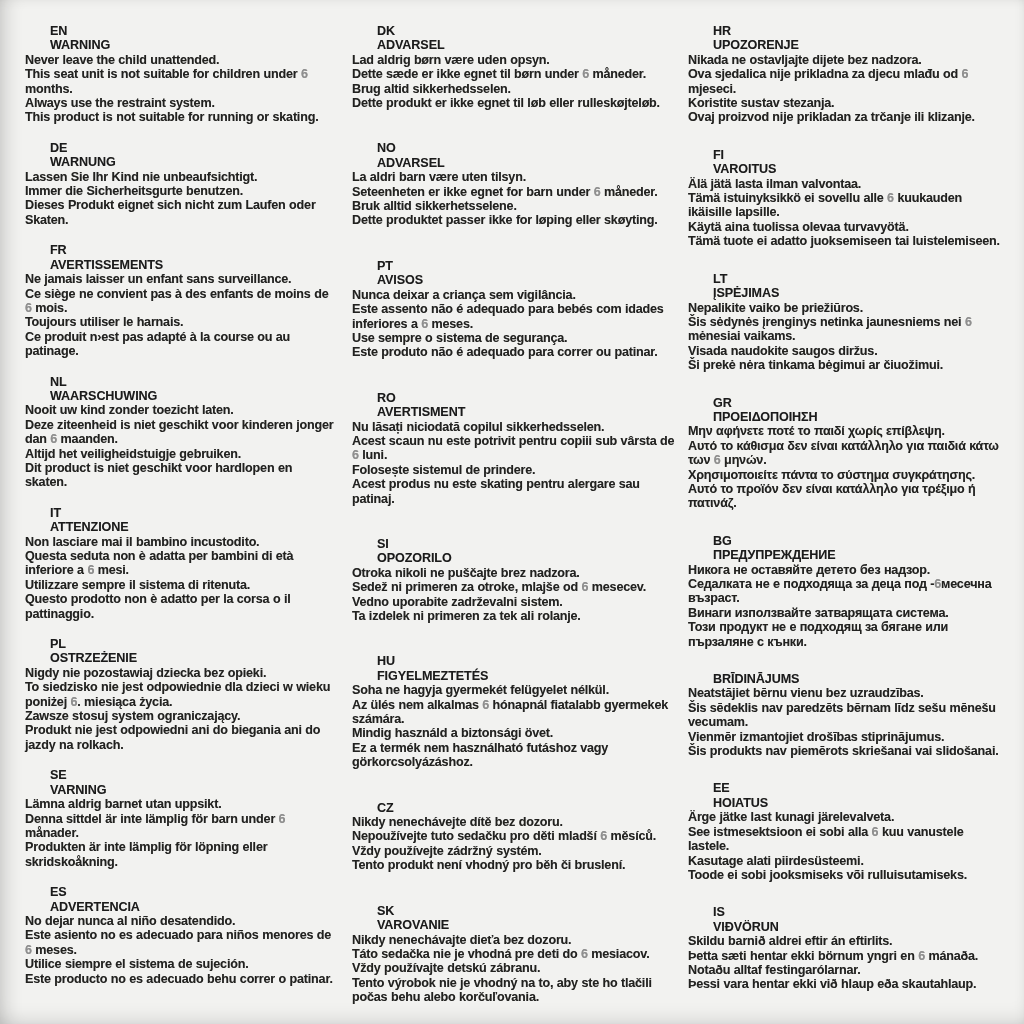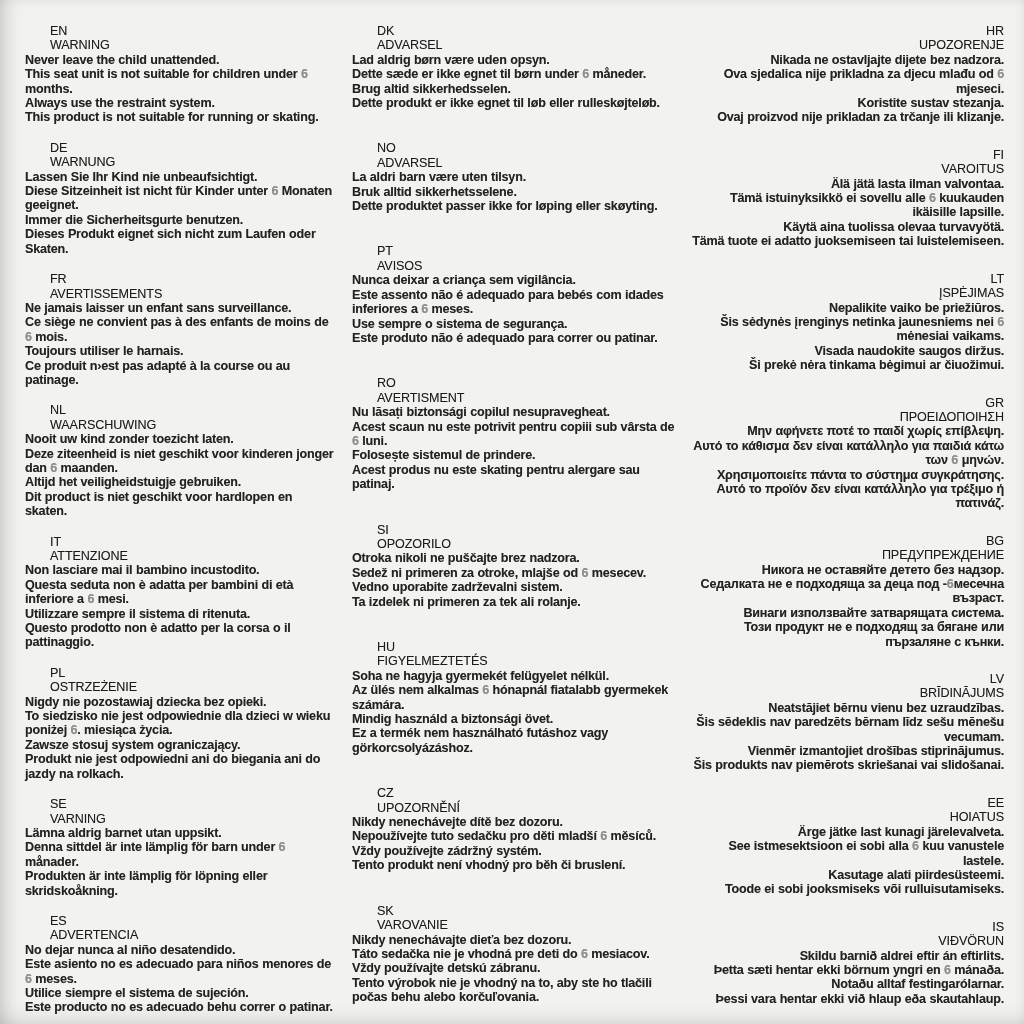--- a/index.html
+++ b/index.html
@@ -29,27 +29,27 @@
     width: 100%;
     height: 100%;
   }
   .col { min-width: 0; }
   .col-1 { padding-right: 15px; }
   .col-2 { padding-right: 6px; }
   .col-3 { padding-right: 0; }
 
   .lang-section { margin: 0 0 16px 0; }
   .col-2 .lang-section { margin-bottom: 31px; }
-  .col-3 .lang-section { margin-bottom: 23px; text-align: right; }
+  .col-3 .lang-section { margin-bottom: 23px; }
 
   .lang-code, .lang-heading {
     margin: 0;
     font-size: 12.6px;
     line-height: 14.4px;
-    font-weight: 400;
+    font-weight: 700;
     color: #1b1b1b;
     letter-spacing: -0.1px;
     padding-left: 25px;
   }
   .lang-lines { margin: 0; font-weight: bold; }
   .warn-line {
     margin: 0;
     font-size: 12.6px;
     line-height: 14.4px;
     color: #222220;
@@ -75,21 +75,20 @@
             <p class="warn-line">Always use the restraint system.</p>
             <p class="warn-line">This product is not suitable for running or skating.</p>
           </div>
   </section>
 
   <section class="lang-section">
     <h2 class="lang-code">DE</h2>
     <h3 class="lang-heading">WARNUNG</h3>
     <div class="lang-lines">
             <p class="warn-line">Lassen Sie Ihr Kind nie unbeaufsichtigt.</p>
-            <p class="warn-line">Diese Sitzeinheit ist nicht für Kinder unter <span class="num">6</span> Monaten geeignet.</p>
             <p class="warn-line">Immer die Sicherheitsgurte benutzen.</p>
             <p class="warn-line">Dieses Produkt eignet sich nicht zum Laufen oder Skaten.</p>
           </div>
   </section>
 
   <section class="lang-section">
     <h2 class="lang-code">FR</h2>
     <h3 class="lang-heading">AVERTISSEMENTS</h3>
     <div class="lang-lines">
             <p class="warn-line">Ne jamais laisser un enfant sans surveillance.</p>
@@ -163,41 +162,42 @@
             <p class="warn-line">Brug altid sikkerhedsselen.</p>
             <p class="warn-line">Dette produkt er ikke egnet til løb eller rulleskøjteløb.</p>
           </div>
   </section>
 
   <section class="lang-section">
     <h2 class="lang-code">NO</h2>
     <h3 class="lang-heading">ADVARSEL</h3>
     <div class="lang-lines">
             <p class="warn-line">La aldri barn være uten tilsyn.</p>
+            <p class="warn-line">Seteenheten er ikke egnet for barn under <span class="num">6</span> måneder.</p>
             <p class="warn-line">Bruk alltid sikkerhetsselene.</p>
             <p class="warn-line">Dette produktet passer ikke for løping eller skøyting.</p>
           </div>
   </section>
 
   <section class="lang-section">
     <h2 class="lang-code">PT</h2>
     <h3 class="lang-heading">AVISOS</h3>
     <div class="lang-lines">
             <p class="warn-line">Nunca deixar a criança sem vigilância.</p>
             <p class="warn-line">Este assento não é adequado para bebés com idades inferiores a <span class="num">6</span> meses.</p>
             <p class="warn-line">Use sempre o sistema de segurança.</p>
             <p class="warn-line">Este produto não é adequado para correr ou patinar.</p>
           </div>
   </section>
 
   <section class="lang-section">
     <h2 class="lang-code">RO</h2>
     <h3 class="lang-heading">AVERTISMENT</h3>
     <div class="lang-lines">
-            <p class="warn-line">Nu lăsați biztonsági copilul nesupravegheat.</p>
+            <p class="warn-line">Nu lăsați niciodată copilul sikkerhedsselen.</p>
             <p class="warn-line">Acest scaun nu este potrivit pentru copiii sub vârsta de <span class="num">6</span> luni.</p>
             <p class="warn-line">Folosește sistemul de prindere.</p>
             <p class="warn-line">Acest produs nu este skating pentru alergare sau patinaj.</p>
           </div>
   </section>
 
   <section class="lang-section">
     <h2 class="lang-code">SI</h2>
     <h3 class="lang-heading">OPOZORILO</h3>
     <div class="lang-lines">
@@ -214,21 +214,20 @@
     <div class="lang-lines">
             <p class="warn-line">Soha ne hagyja gyermekét felügyelet nélkül.</p>
             <p class="warn-line">Az ülés nem alkalmas <span class="num">6</span> hónapnál fiatalabb gyermekek számára.</p>
             <p class="warn-line">Mindig használd a biztonsági övet.</p>
             <p class="warn-line">Ez a termék nem használható futáshoz vagy görkorcsolyázáshoz.</p>
           </div>
   </section>
 
   <section class="lang-section">
     <h2 class="lang-code">CZ</h2>
-    <h3 class="lang-heading">UPOZORNĚNÍ</h3>
     <div class="lang-lines">
             <p class="warn-line">Nikdy nenechávejte dítě bez dozoru.</p>
             <p class="warn-line">Nepoužívejte tuto sedačku pro děti mladší <span class="num">6</span> měsíců.</p>
             <p class="warn-line">Vždy používejte zádržný systém.</p>
             <p class="warn-line">Tento produkt není vhodný pro běh či bruslení.</p>
           </div>
   </section>
 
   <section class="lang-section">
     <h2 class="lang-code">SK</h2>
@@ -291,21 +290,20 @@
     <h3 class="lang-heading">ПРЕДУПРЕЖДЕНИЕ</h3>
     <div class="lang-lines">
             <p class="warn-line">Никога не оставяйте детето без надзор.</p>
             <p class="warn-line">Седалката не е подходяща за деца под -<span class="num">6</span>месечна възраст.</p>
             <p class="warn-line">Винаги използвайте затварящата система.</p>
             <p class="warn-line">Този продукт не е подходящ за бягане или пързаляне с кънки.</p>
           </div>
   </section>
 
   <section class="lang-section">
-    <h2 class="lang-code">LV</h2>
     <h3 class="lang-heading">BRĪDINĀJUMS</h3>
     <div class="lang-lines">
             <p class="warn-line">Neatstājiet bērnu vienu bez uzraudzības.</p>
             <p class="warn-line">Šis sēdeklis nav paredzēts bērnam līdz sešu mēnešu vecumam.</p>
             <p class="warn-line">Vienmēr izmantojiet drošības stiprinājumus.</p>
             <p class="warn-line">Šis produkts nav piemērots skriešanai vai slidošanai.</p>
           </div>
   </section>
 
   <section class="lang-section">

